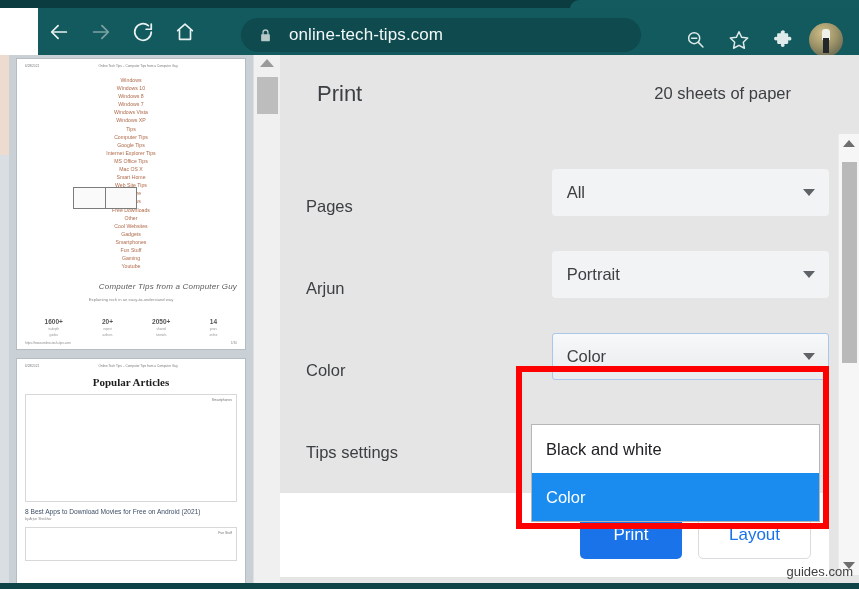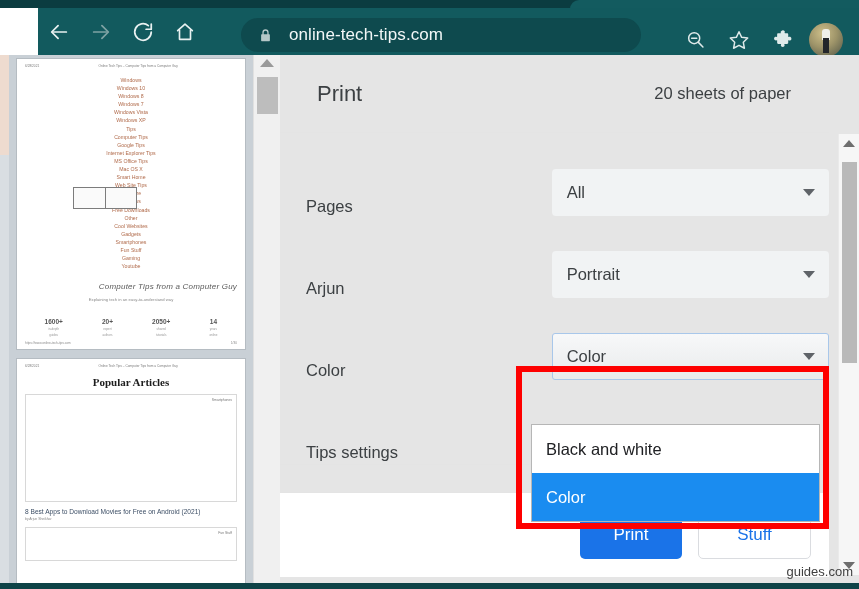--- a/index.html
+++ b/index.html
@@ -426,21 +426,21 @@
       </div>
 
       <div class="dlg-scroll">
         <div class="arr arr-up"></div>
         <div class="dthumb"></div>
         <div class="arr arr-dn"></div>
       </div>
 
       <div class="dlg-footer">
         <div class="btn-print">Print</div>
-        <div class="btn-cancel">Stuff</div>
+        <div class="btn-cancel">Layout</div>
       </div>
     </div>
 
     <div class="option-list">
       <div class="option">Black and white</div>
       <div class="option sel-opt">Color</div>
     </div>
 
     <div class="red-box"></div>
 

